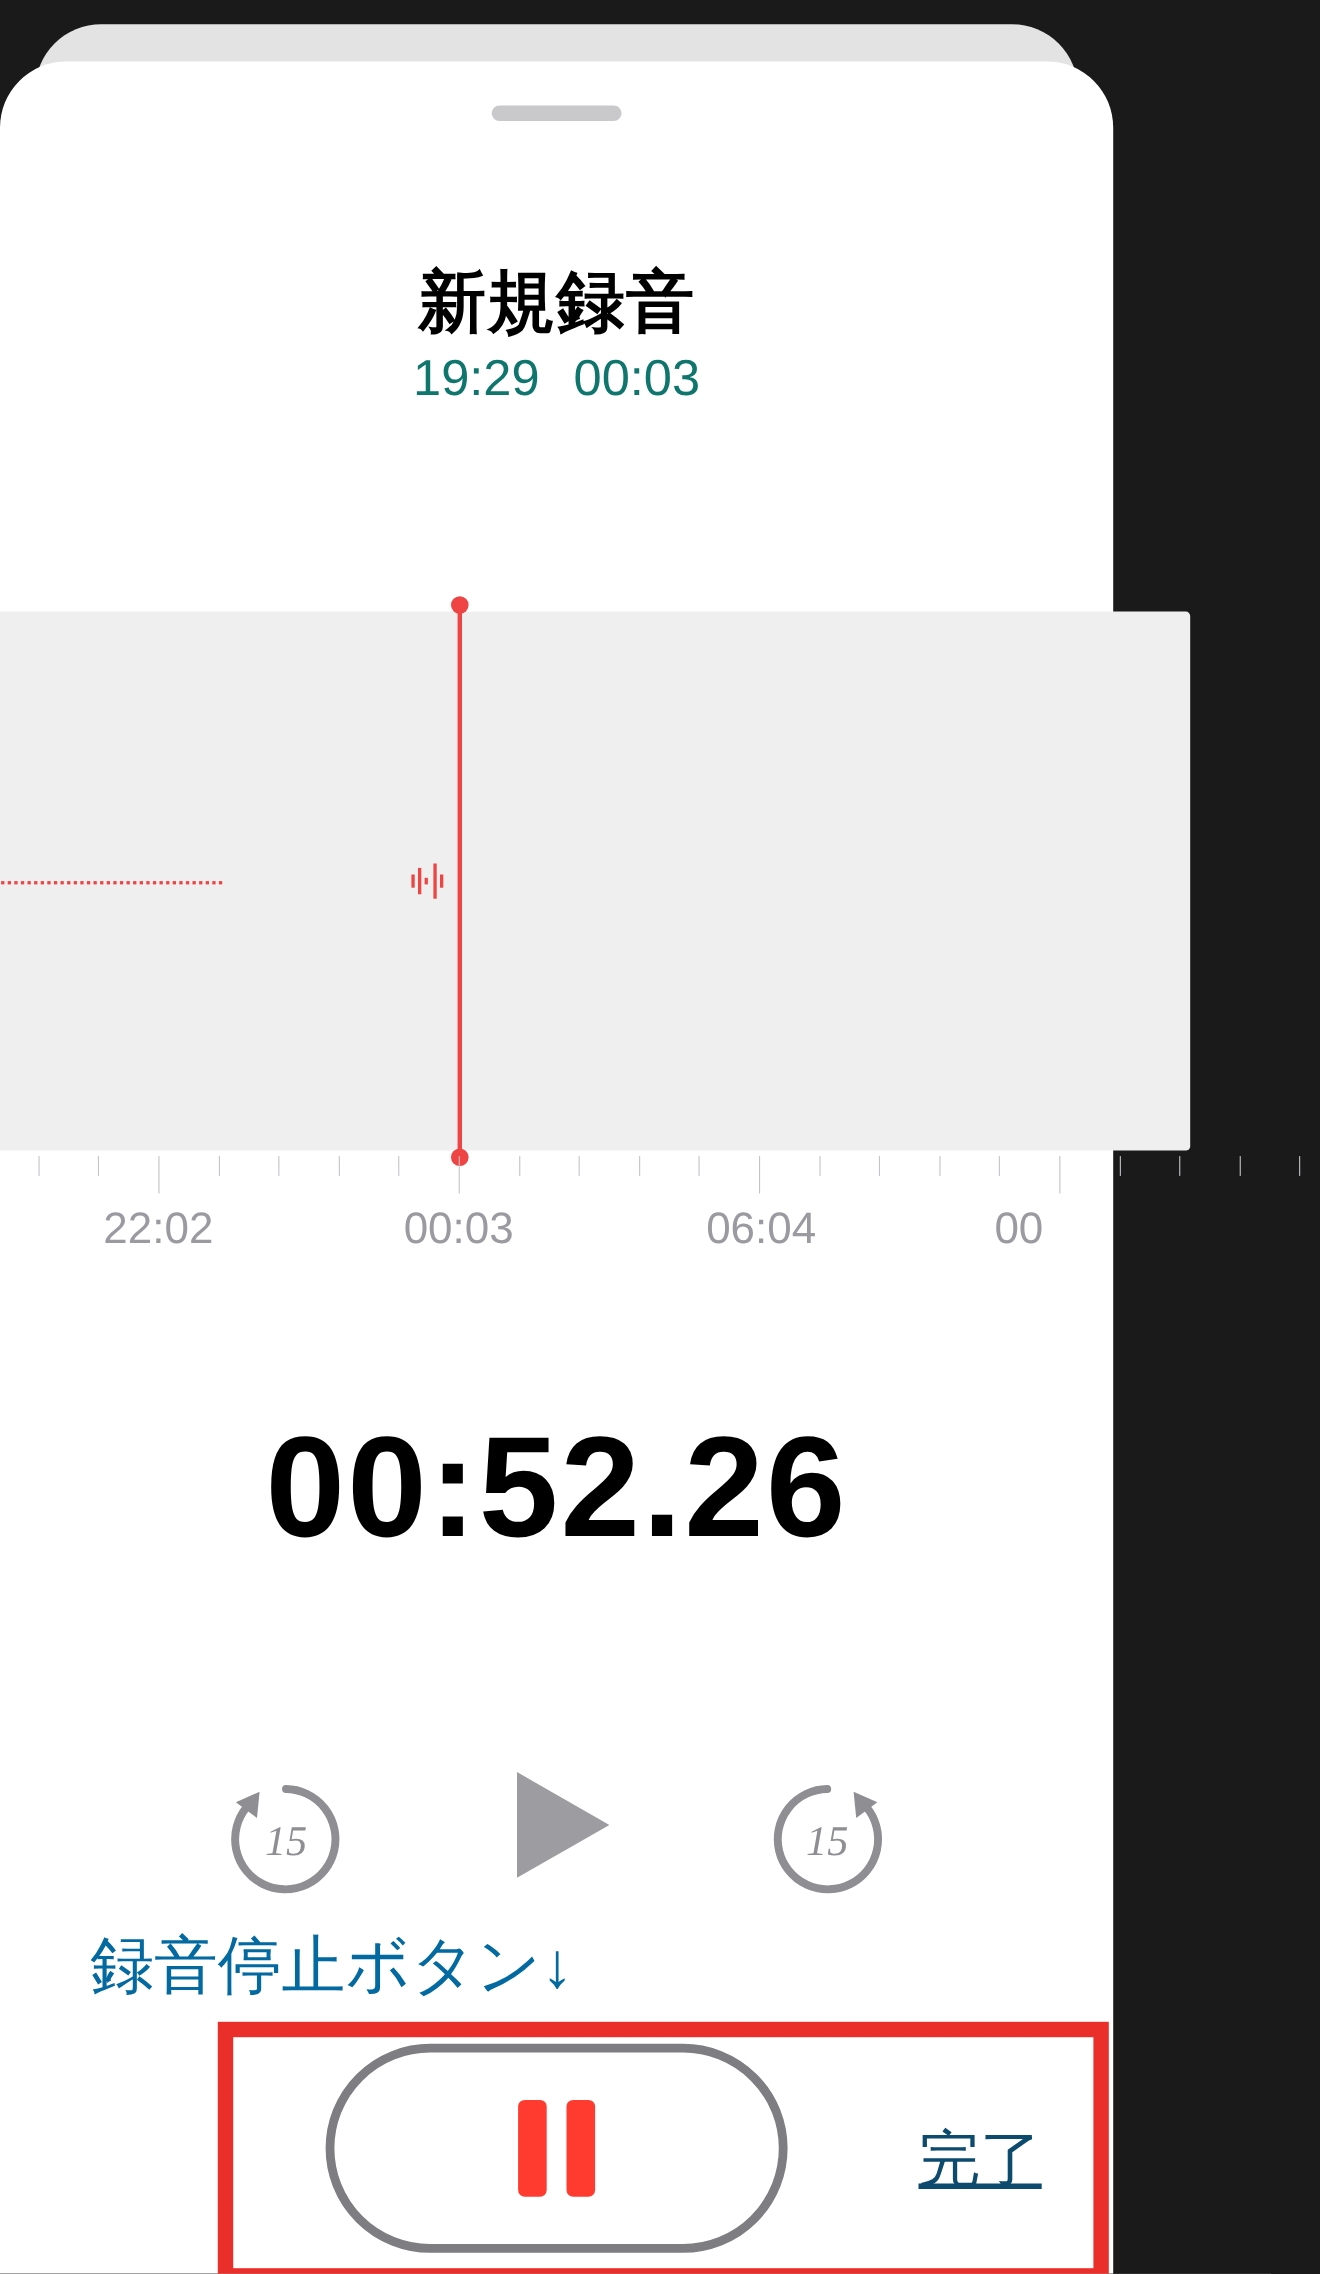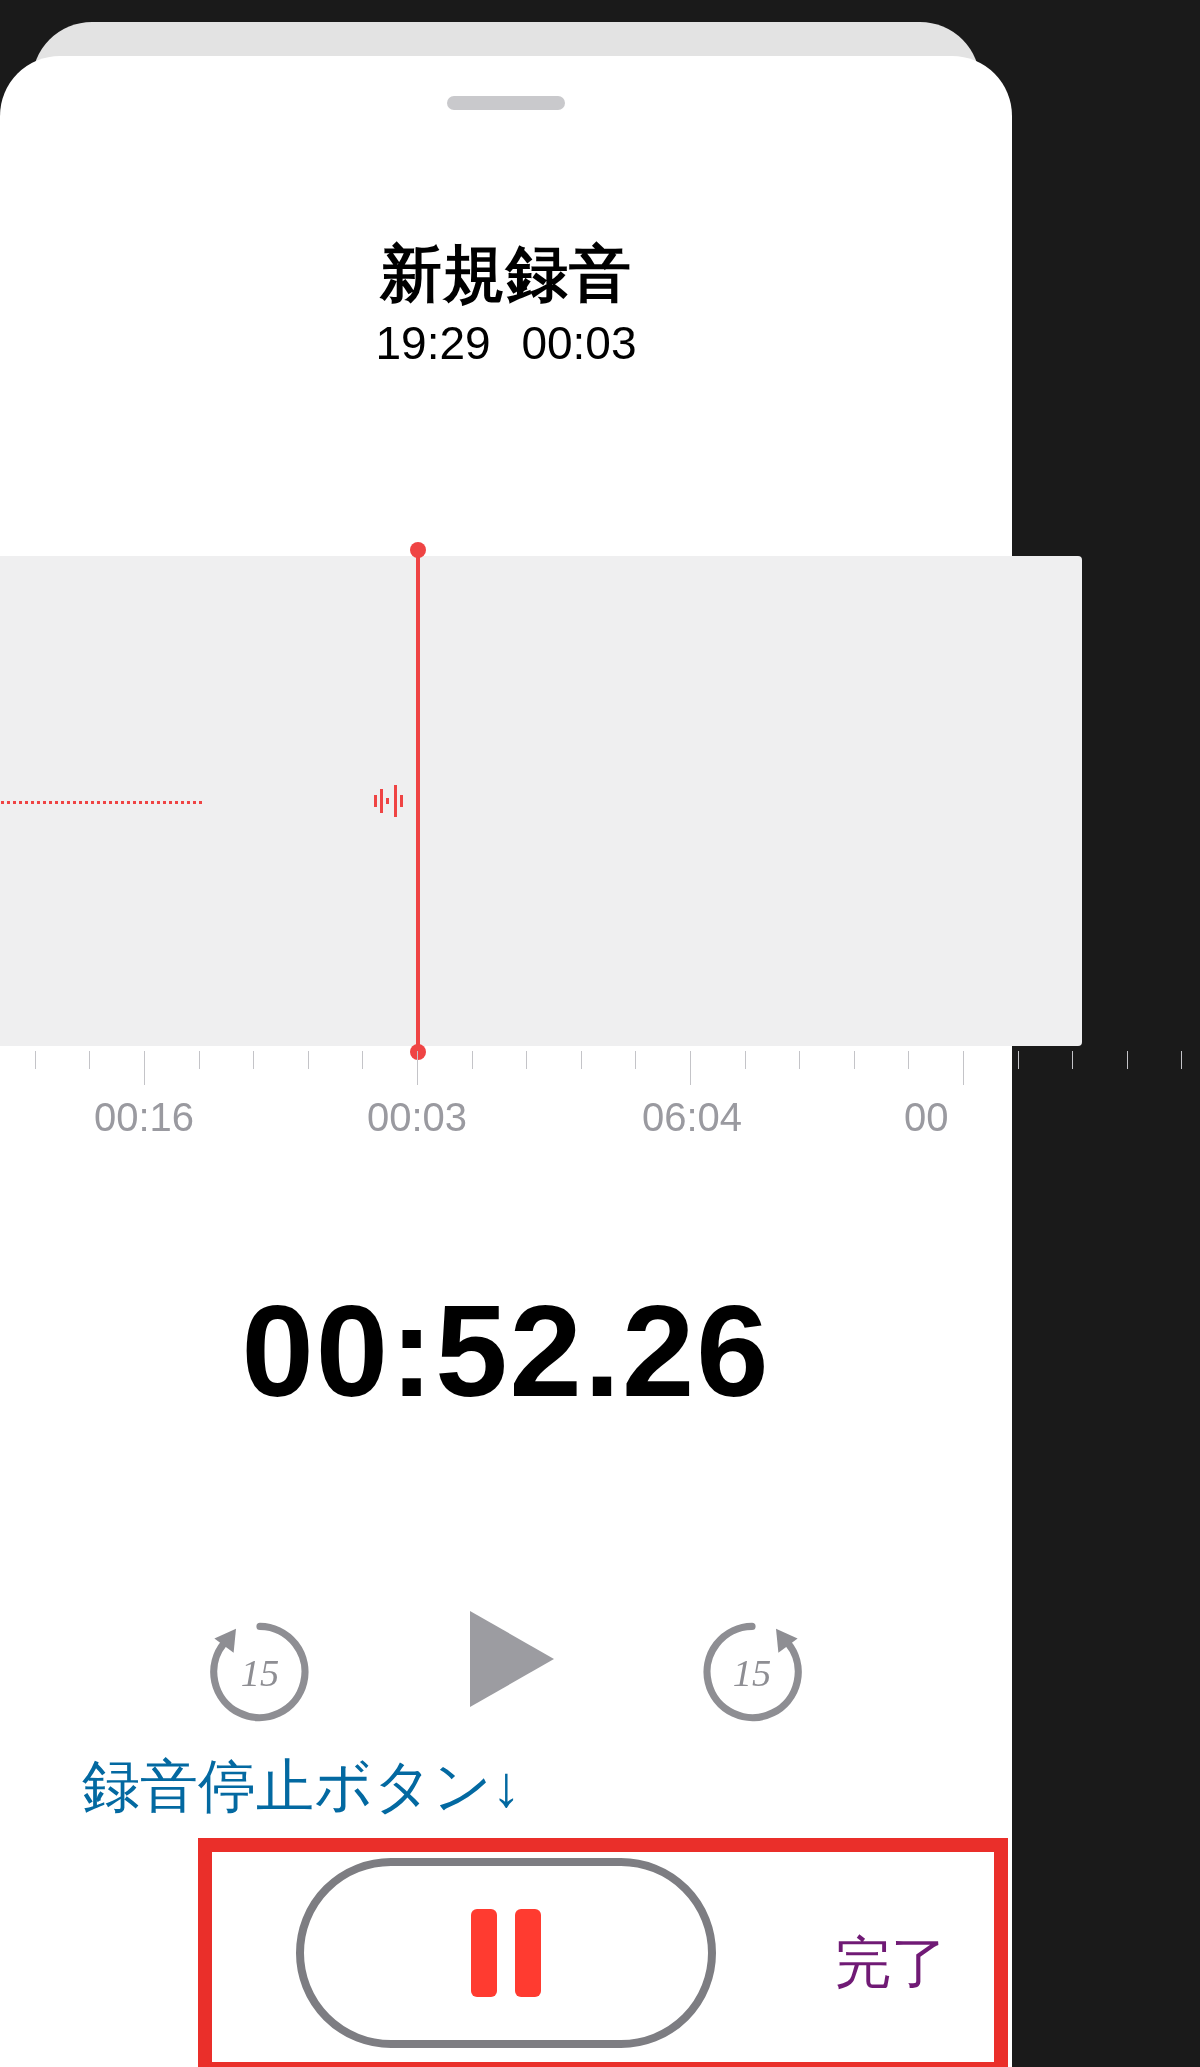--- a/index.html
+++ b/index.html
@@ -4,21 +4,21 @@
 <style>
   html,body{margin:0;padding:0;width:1200px;height:2067px;background:#1a1a1a;font-family:-apple-system,"Hiragino Sans","Hiragino Kaku Gothic ProN",sans-serif;overflow:hidden;}
   .stage{position:relative;width:1012px;height:2067px;}
   
   .bgcard{position:absolute;top:22px;left:32px;right:32px;height:120px;background:#e3e3e3;border-radius:60px 60px 0 0;}
   
   .sheet{position:absolute;top:56px;left:0;right:0;bottom:0;background:#fff;border-radius:60px 60px 0 0;}
   .grabber{position:absolute;top:40px;left:50%;transform:translateX(-50%);width:118px;height:14px;border-radius:10px;background:#c9c9cc;}
   
   .title{position:absolute;top:176px;left:0;right:0;text-align:center;font-size:62px;font-weight:700;color:#000;letter-spacing:1px;}
-  .subtitle{position:absolute;top:260px;left:0;right:0;text-align:center;font-size:46px;color:#000000;font-weight:400;}
+  .subtitle{position:absolute;top:260px;left:0;right:0;text-align:center;font-size:46px;color:#0f766e;font-weight:400;}
   .subtitle .st-time{display:inline-block;margin-right:18px;}
   
   .wave-area{position:absolute;top:500px;left:-60px;right:-70px;height:490px;}
   .wave-bg{position:absolute;top:0;left:0;right:0;bottom:0;background:#efeff0;border-radius:4px;}
   .baseline{position:absolute;top:245px;left:0;right:880px;border-top:3px dotted #ef4444;}
   .wave-blips{position:absolute;top:225px;left:434px;height:40px;}
   .blip{position:absolute;width:3px;background:#ef4444;}
   .playhead{position:absolute;top:-6px;bottom:-6px;left:476px;width:4px;background:#ef4444;}
   .playhead::before,.playhead::after{content:"";position:absolute;left:50%;transform:translateX(-50%);width:16px;height:16px;border-radius:50%;background:#ef4444;}
   .playhead::before{top:-8px;}
@@ -42,21 +42,21 @@
   .play{position:absolute;top:-12px;left:50%;transform:translateX(-50%);width:150px;height:150px;display:flex;align-items:center;justify-content:center;}
   .play svg{width:120px;height:120px;}
   
   .anno-label{position:absolute;top:1692px;left:82px;font-size:58px;color:#0369a1;font-weight:400;}
   .highlight{position:absolute;top:1782px;left:198px;width:810px;height:238px;border:14px solid #ea2f2a;box-sizing:border-box;}
   
   .pause-cap{position:absolute;top:1802px;left:50%;transform:translateX(-50%);width:420px;height:190px;border:8px solid #7d7d82;border-radius:120px;box-sizing:border-box;display:flex;align-items:center;justify-content:center;cursor:pointer;}
   .pause-bars{display:flex;gap:18px;}
   .pause-bars span{display:block;width:26px;height:88px;background:#ff3b30;border-radius:6px;}
   
-  .done{position:absolute;top:1870px;right:65px;font-size:56px;color:#701a75;}
+  .done{position:absolute;top:1870px;right:65px;font-size:56px;color:#0c4a6e;text-decoration:underline;}
 </style>
 </head>
 <body>
 
 <div class="stage">
   <div class="bgcard"></div>
 
   <div class="sheet">
     <div class="grabber"></div>
 
@@ -98,21 +98,21 @@
           <div class="tick minor" style="left: 859.2px;"></div>
           <div class="tick minor" style="left: 913.8px;"></div>
           <div class="tick minor" style="left: 968.4px;"></div>
           <div class="tick major" style="left: 1023px;"></div>
           <div class="tick minor" style="left: 1077.6px;"></div>
           <div class="tick minor" style="left: 1132.2px;"></div>
           <div class="tick minor" style="left: 1186.8px;"></div>
           <div class="tick minor" style="left: 1241.4px;"></div>
         </div>
       <div class="ruler-labels">
-        <span class="rlab" style="left:204px">00:16</span>
+        <span class="rlab" style="left:204px">22:02</span>
         <span class="rlab" style="left:477px">00:03</span>
         <span class="rlab" style="left:752px">06:04</span>
         <span class="rlab" style="left:964px;transform:none">00</span>
       </div>
     </div>
 
     <div class="elapsed">00:52.26</div>
 
     <div class="controls">
       <div class="skip skip-back">

